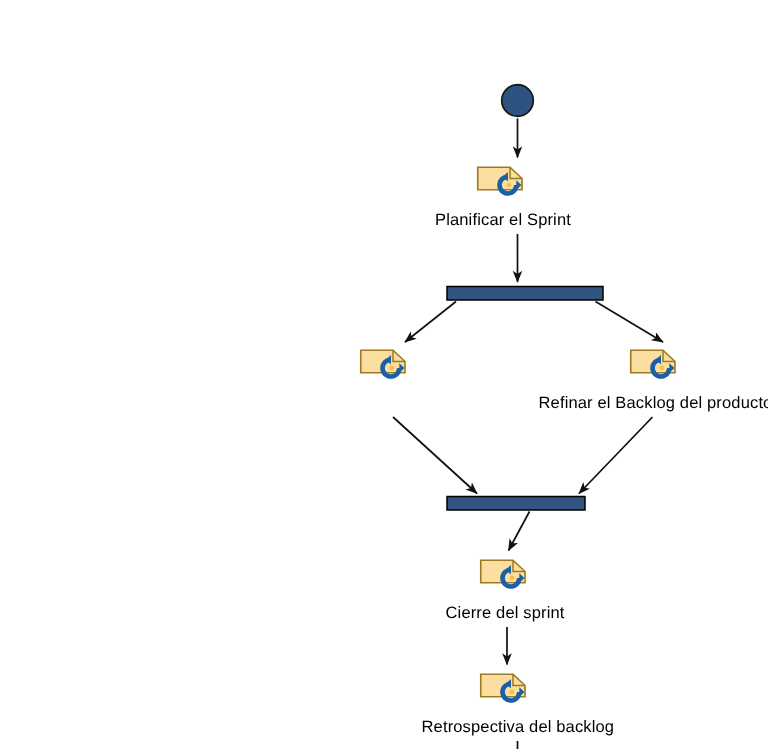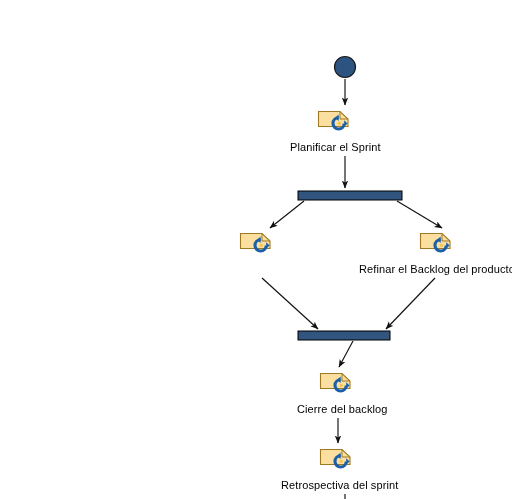--- a/index.html
+++ b/index.html
@@ -122,17 +122,17 @@
         <circle cx="5.3" cy="5.3" r="1.6" fill="#f4c44a"></circle>
       </g>
     </g>
   </svg>
 
   <div class="node-label" style="left:290px; top:93px;">Planificar el Sprint</div>
 
 
   <div class="node-label" style="left:359px; top:215px;">Refinar el Backlog del producto</div>
 
-  <div class="node-label" style="left:297px; top:355px;">Cierre del backlog</div>
+  <div class="node-label" style="left:297px; top:355px;">Cierre del sprint</div>
 
-  <div class="node-label" style="left:281px; top:431px;">Retrospectiva del sprint</div>
+  <div class="node-label" style="left:281px; top:431px;">Retrospectiva del backlog</div>
 
 </div>
 
 </body></html>

